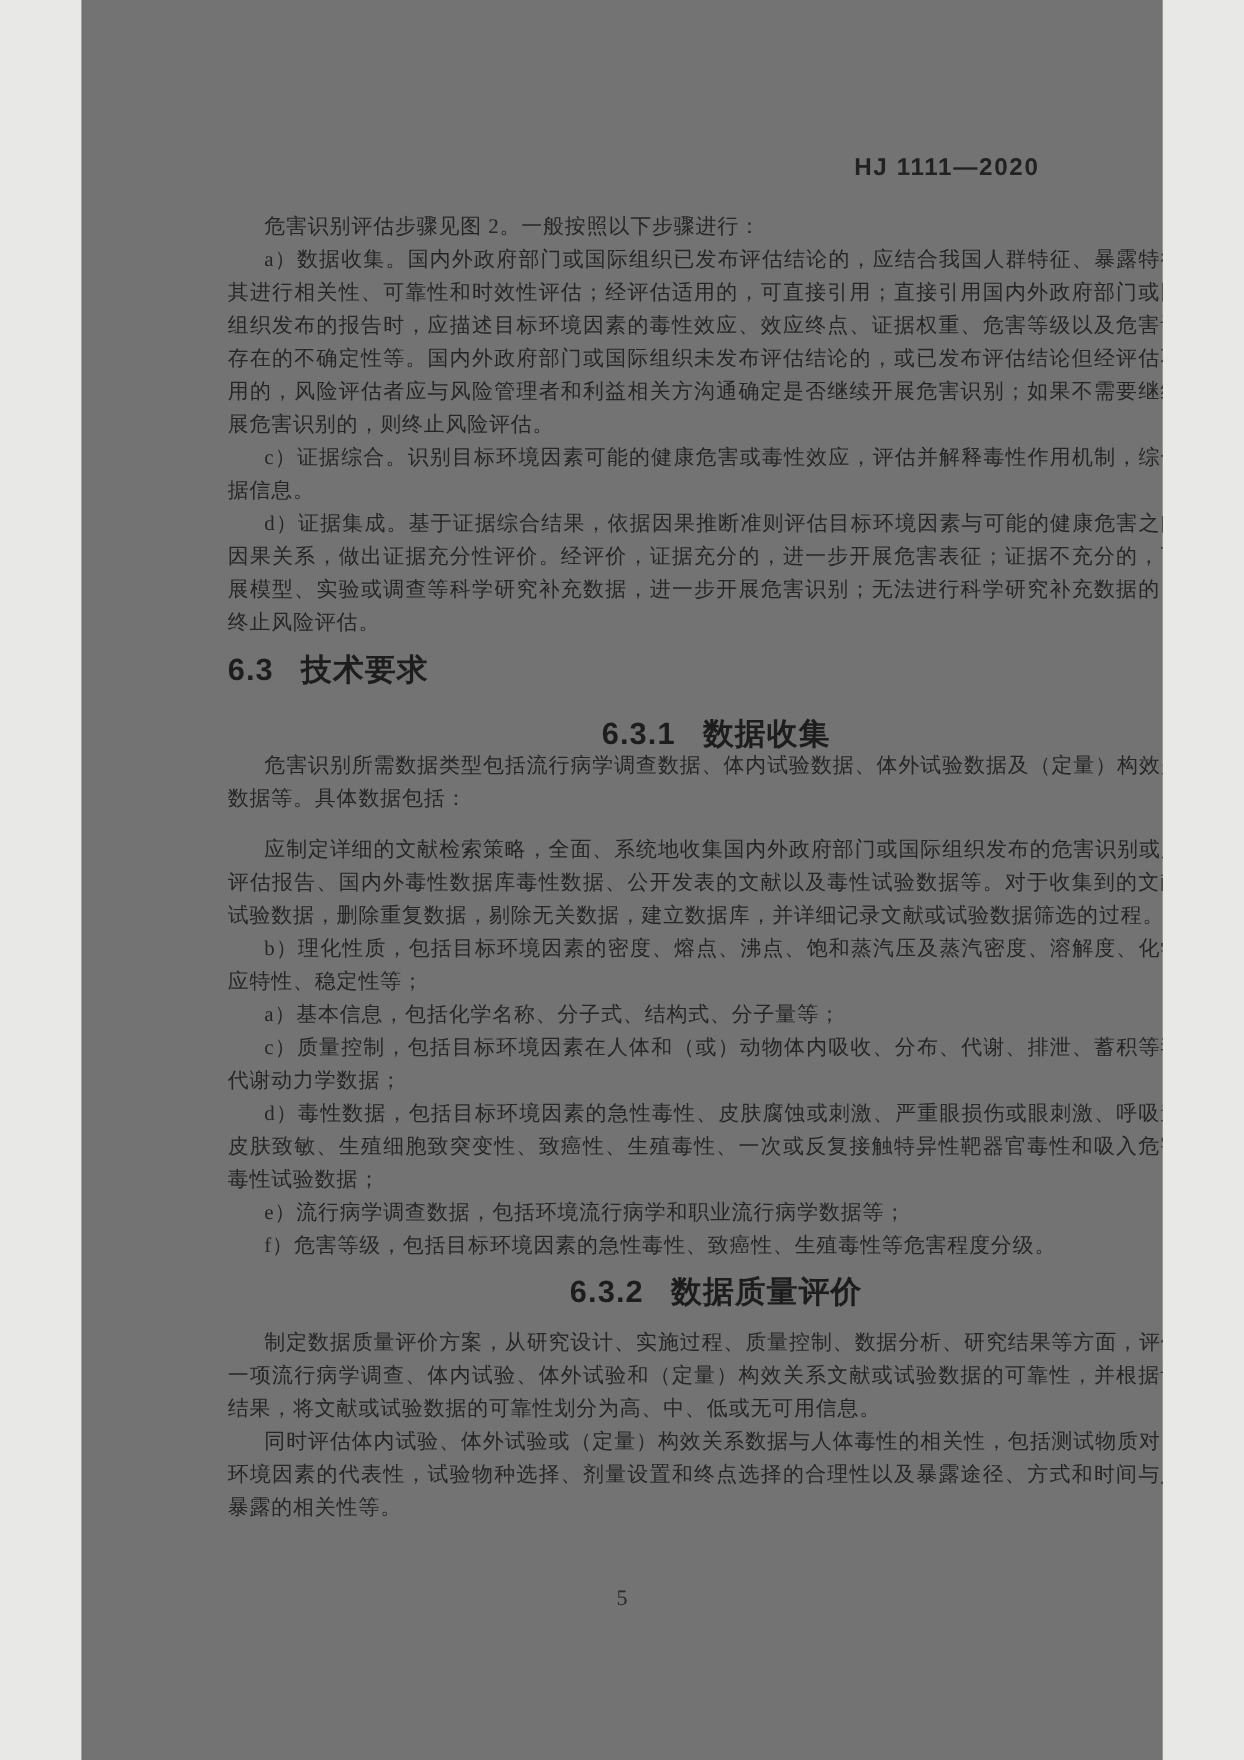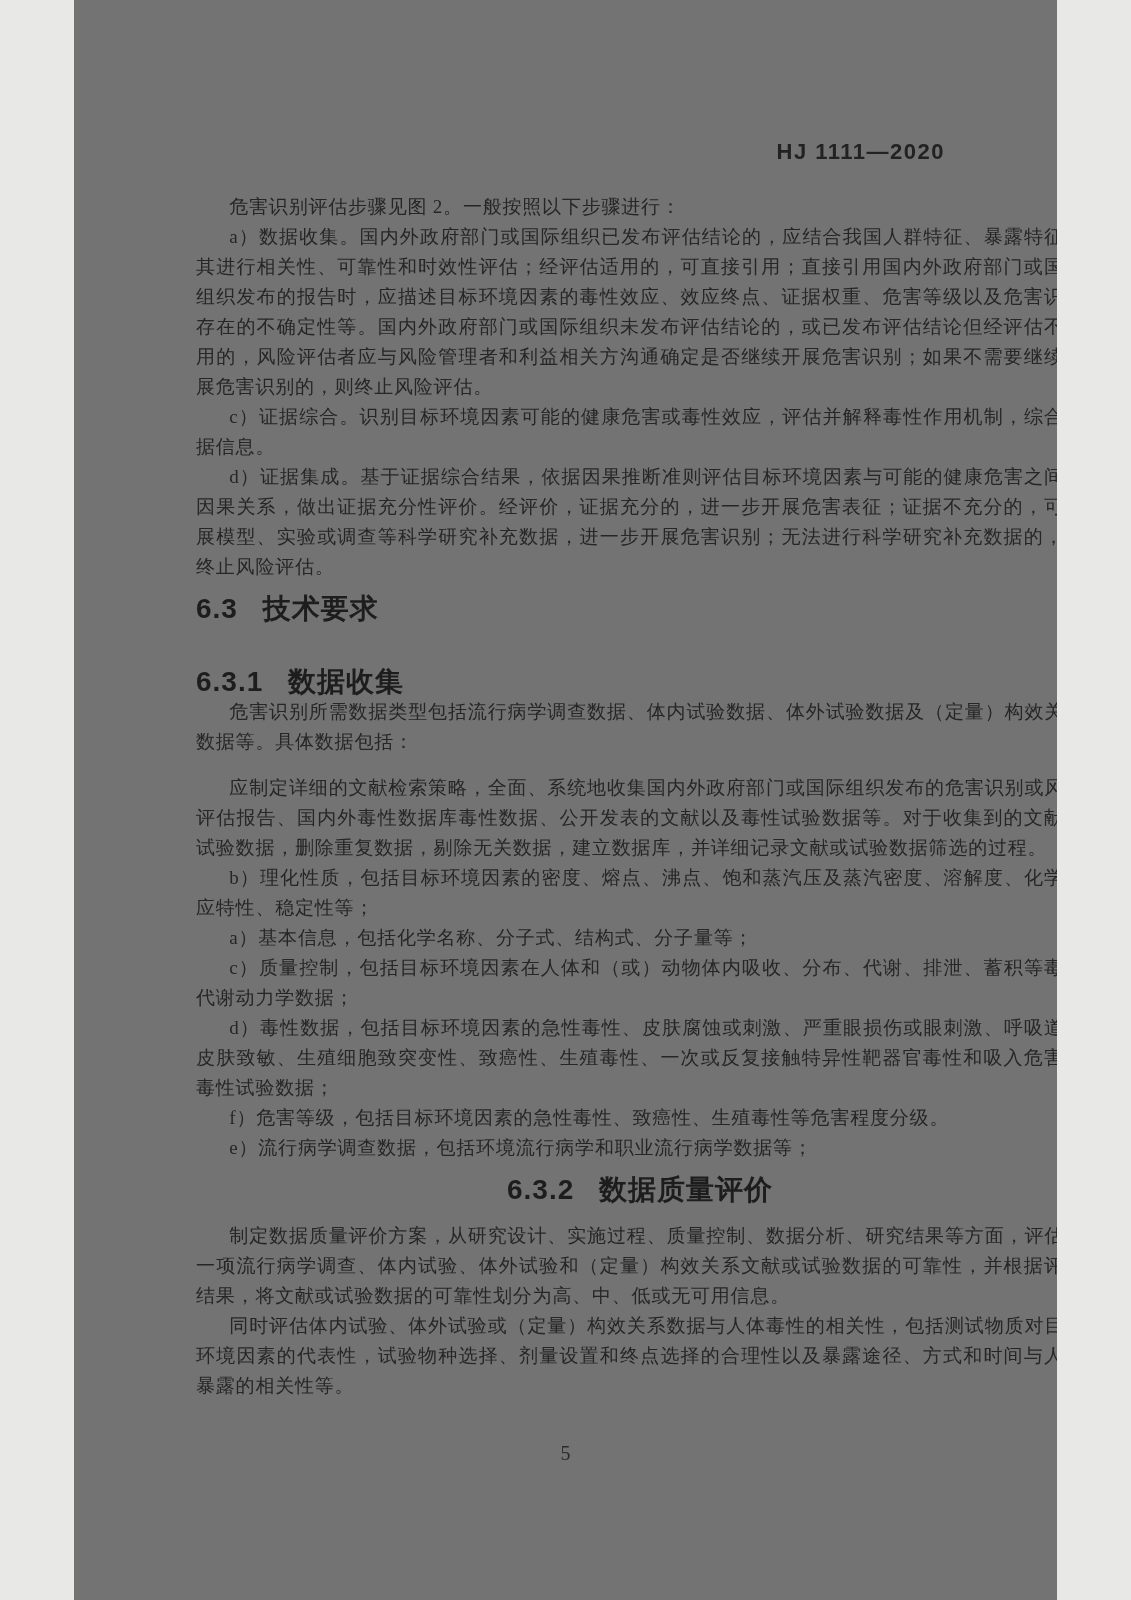--- a/index.html
+++ b/index.html
@@ -21,21 +21,21 @@
     top: 139px;
     right: 112px;
     font-family: "Liberation Sans", "DejaVu Sans", sans-serif;
     font-size: 22px;
     font-weight: 600;
     letter-spacing: 1.5px;
     color: #222;
   }
   .content {
     position: absolute;
-    left: 122px;
+    left: 133px;
     top: 192px;
     width: 888px;
     font-family: "Liberation Serif", "DejaVu Serif", serif;
     font-size: 19px;
     line-height: 30px;
     letter-spacing: 0.8px;
     text-align: justify;
   }
   p.body-para {
     margin: 0;
@@ -45,21 +45,21 @@
     font-family: "Liberation Sans", "DejaVu Sans", sans-serif;
     font-size: 28px;
     font-weight: bold;
     color: #1d1d1d;
     line-height: 30px;
     letter-spacing: 1px;
     margin: 12px 0 0 0;
     text-align: left;
   }
   h2.sec-heading .h-num { margin-right: 16px; }
-  h2#heading-631 { margin-top: 43px; }
+  h2#heading-631 { margin-top: 28px; text-align: center; }
   h2#heading-632 { margin-top: 12px; text-align: center; }
   p.after-heading { margin-top: 16px; }
   .page-number {
     position: absolute;
     top: 1442px;
     left: 0;
     width: 100%;
     text-align: center;
     font-family: "Liberation Serif", "DejaVu Serif", serif;
     font-size: 20px;
@@ -93,22 +93,22 @@
       <span class="h-title">数据收集</span>
     </h2>
 
     <p class="body-para">危害识别所需数据类型包括流行病学调查数据、体内试验数据、体外试验数据及（定量）构效关系数据等。具体数据包括：</p>
     <p class="body-para after-heading">应制定详细的文献检索策略，全面、系统地收集国内外政府部门或国际组织发布的危害识别或风险评估报告、国内外毒性数据库毒性数据、公开发表的文献以及毒性试验数据等。对于收集到的文献或试验数据，删除重复数据，剔除无关数据，建立数据库，并详细记录文献或试验数据筛选的过程。</p>
 
     <p class="body-para">b）理化性质，包括目标环境因素的密度、熔点、沸点、饱和蒸汽压及蒸汽密度、溶解度、化学反应特性、稳定性等；</p>
     <p class="body-para">a）基本信息，包括化学名称、分子式、结构式、分子量等；</p>
     <p class="body-para">c）质量控制，包括目标环境因素在人体和（或）动物体内吸收、分布、代谢、排泄、蓄积等毒物代谢动力学数据；</p>
     <p class="body-para">d）毒性数据，包括目标环境因素的急性毒性、皮肤腐蚀或刺激、严重眼损伤或眼刺激、呼吸道或皮肤致敏、生殖细胞致突变性、致癌性、生殖毒性、一次或反复接触特异性靶器官毒性和吸入危害等毒性试验数据；</p>
+    <p class="body-para">e）流行病学调查数据，包括环境流行病学和职业流行病学数据等；</p>
     <p class="body-para">f）危害等级，包括目标环境因素的急性毒性、致癌性、生殖毒性等危害程度分级。</p>
-    <p class="body-para">e）流行病学调查数据，包括环境流行病学和职业流行病学数据等；</p>
 
     <h2 class="sec-heading" id="heading-632">
       <span class="h-num">6.3.2</span>
       <span class="h-title">数据质量评价</span>
     </h2>
 
     <p class="body-para after-heading">制定数据质量评价方案，从研究设计、实施过程、质量控制、数据分析、研究结果等方面，评估每一项流行病学调查、体内试验、体外试验和（定量）构效关系文献或试验数据的可靠性，并根据评价结果，将文献或试验数据的可靠性划分为高、中、低或无可用信息。</p>
     <p class="body-para">同时评估体内试验、体外试验或（定量）构效关系数据与人体毒性的相关性，包括测试物质对目标环境因素的代表性，试验物种选择、剂量设置和终点选择的合理性以及暴露途径、方式和时间与人群暴露的相关性等。</p>
 
   </main>

